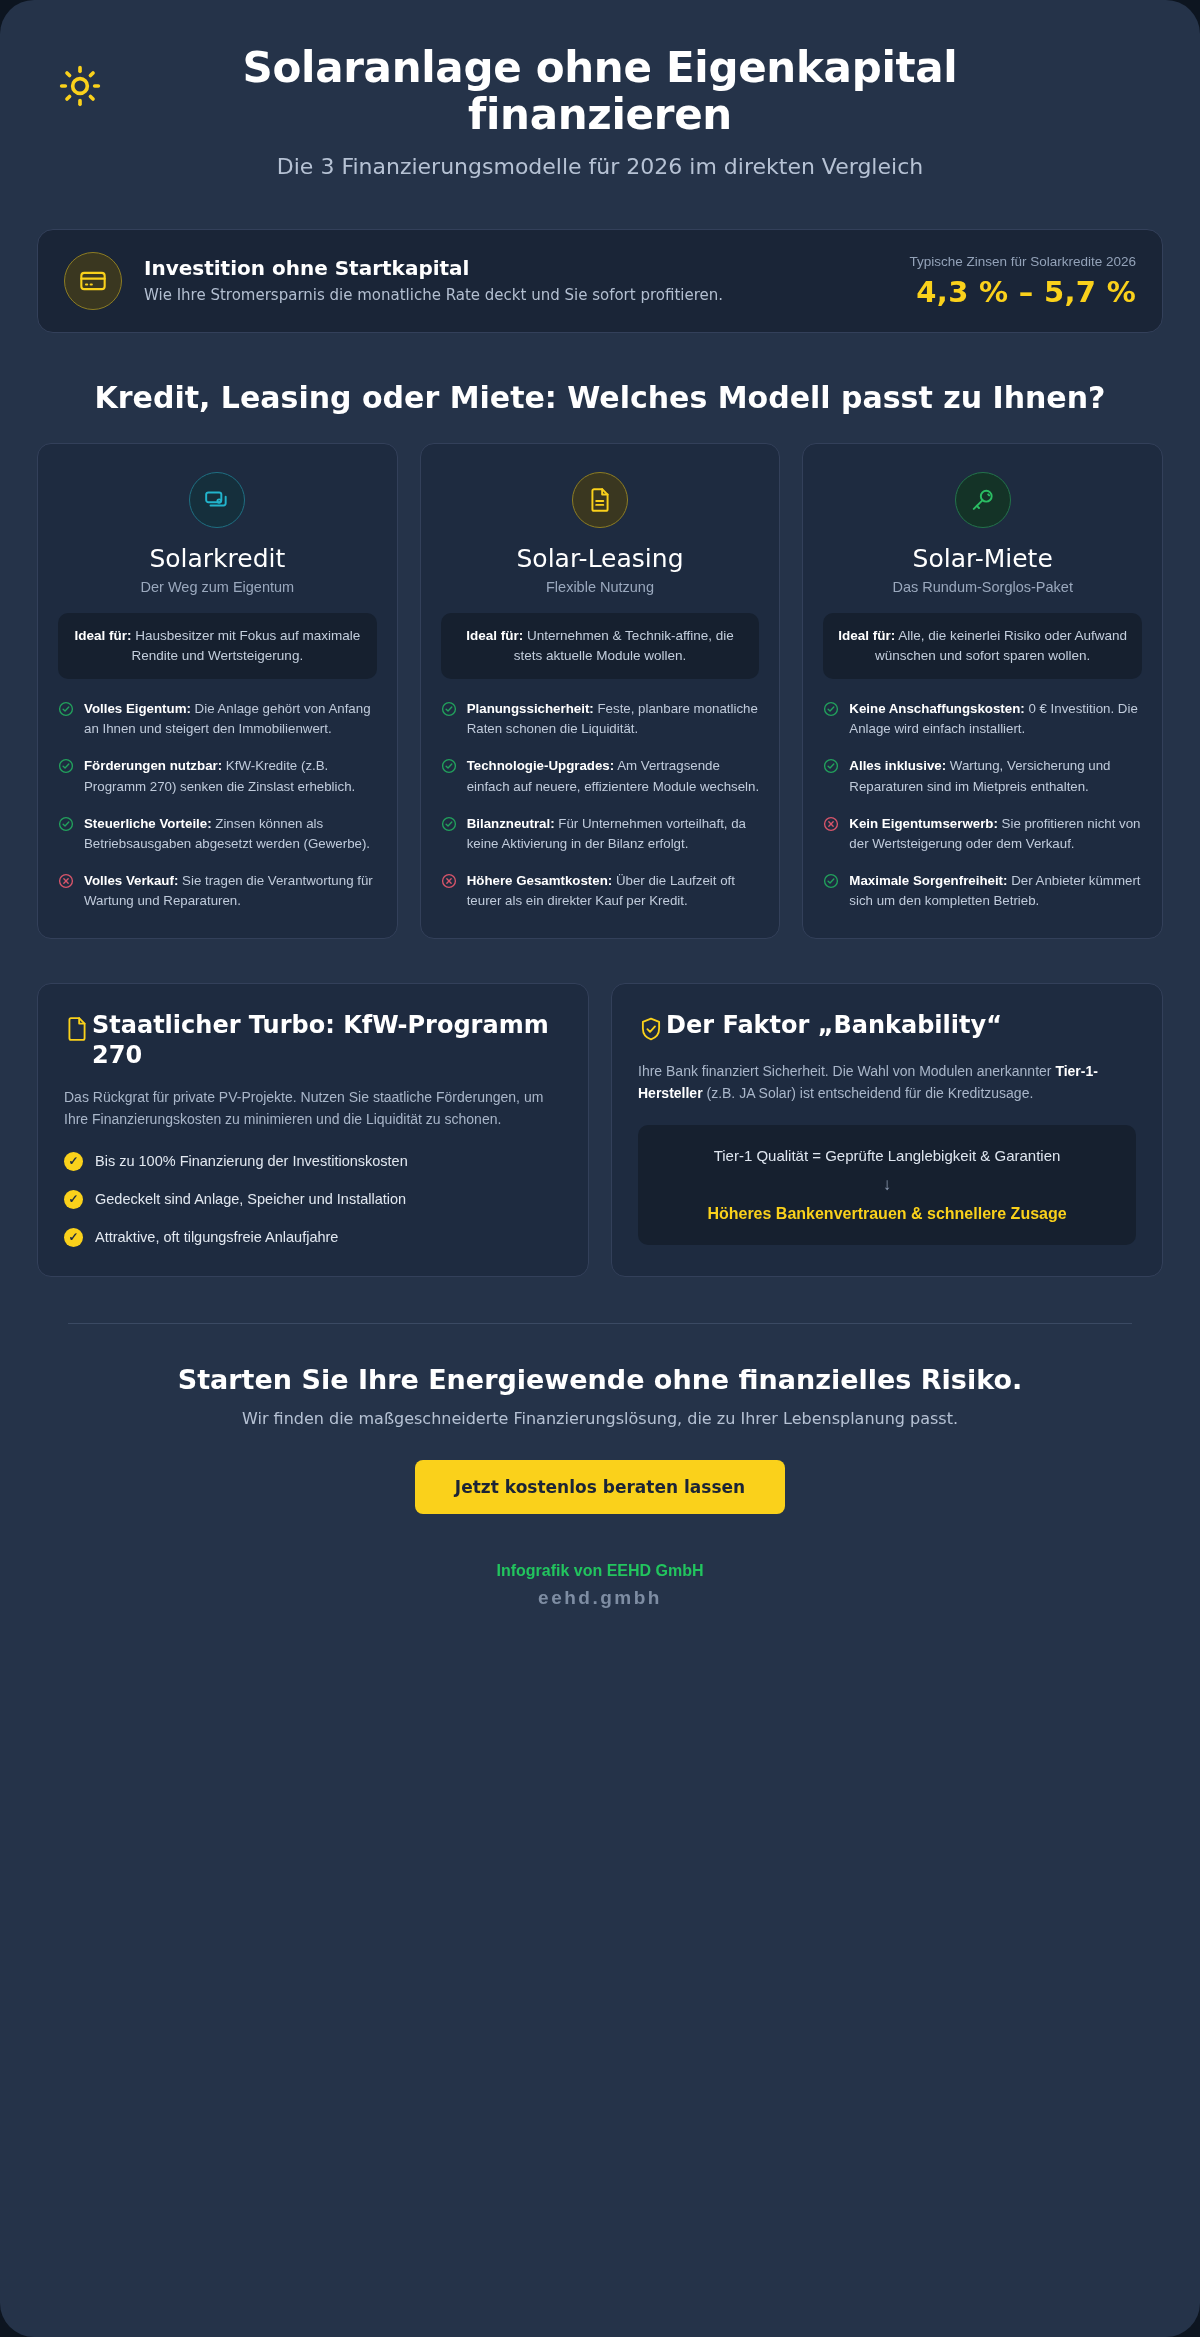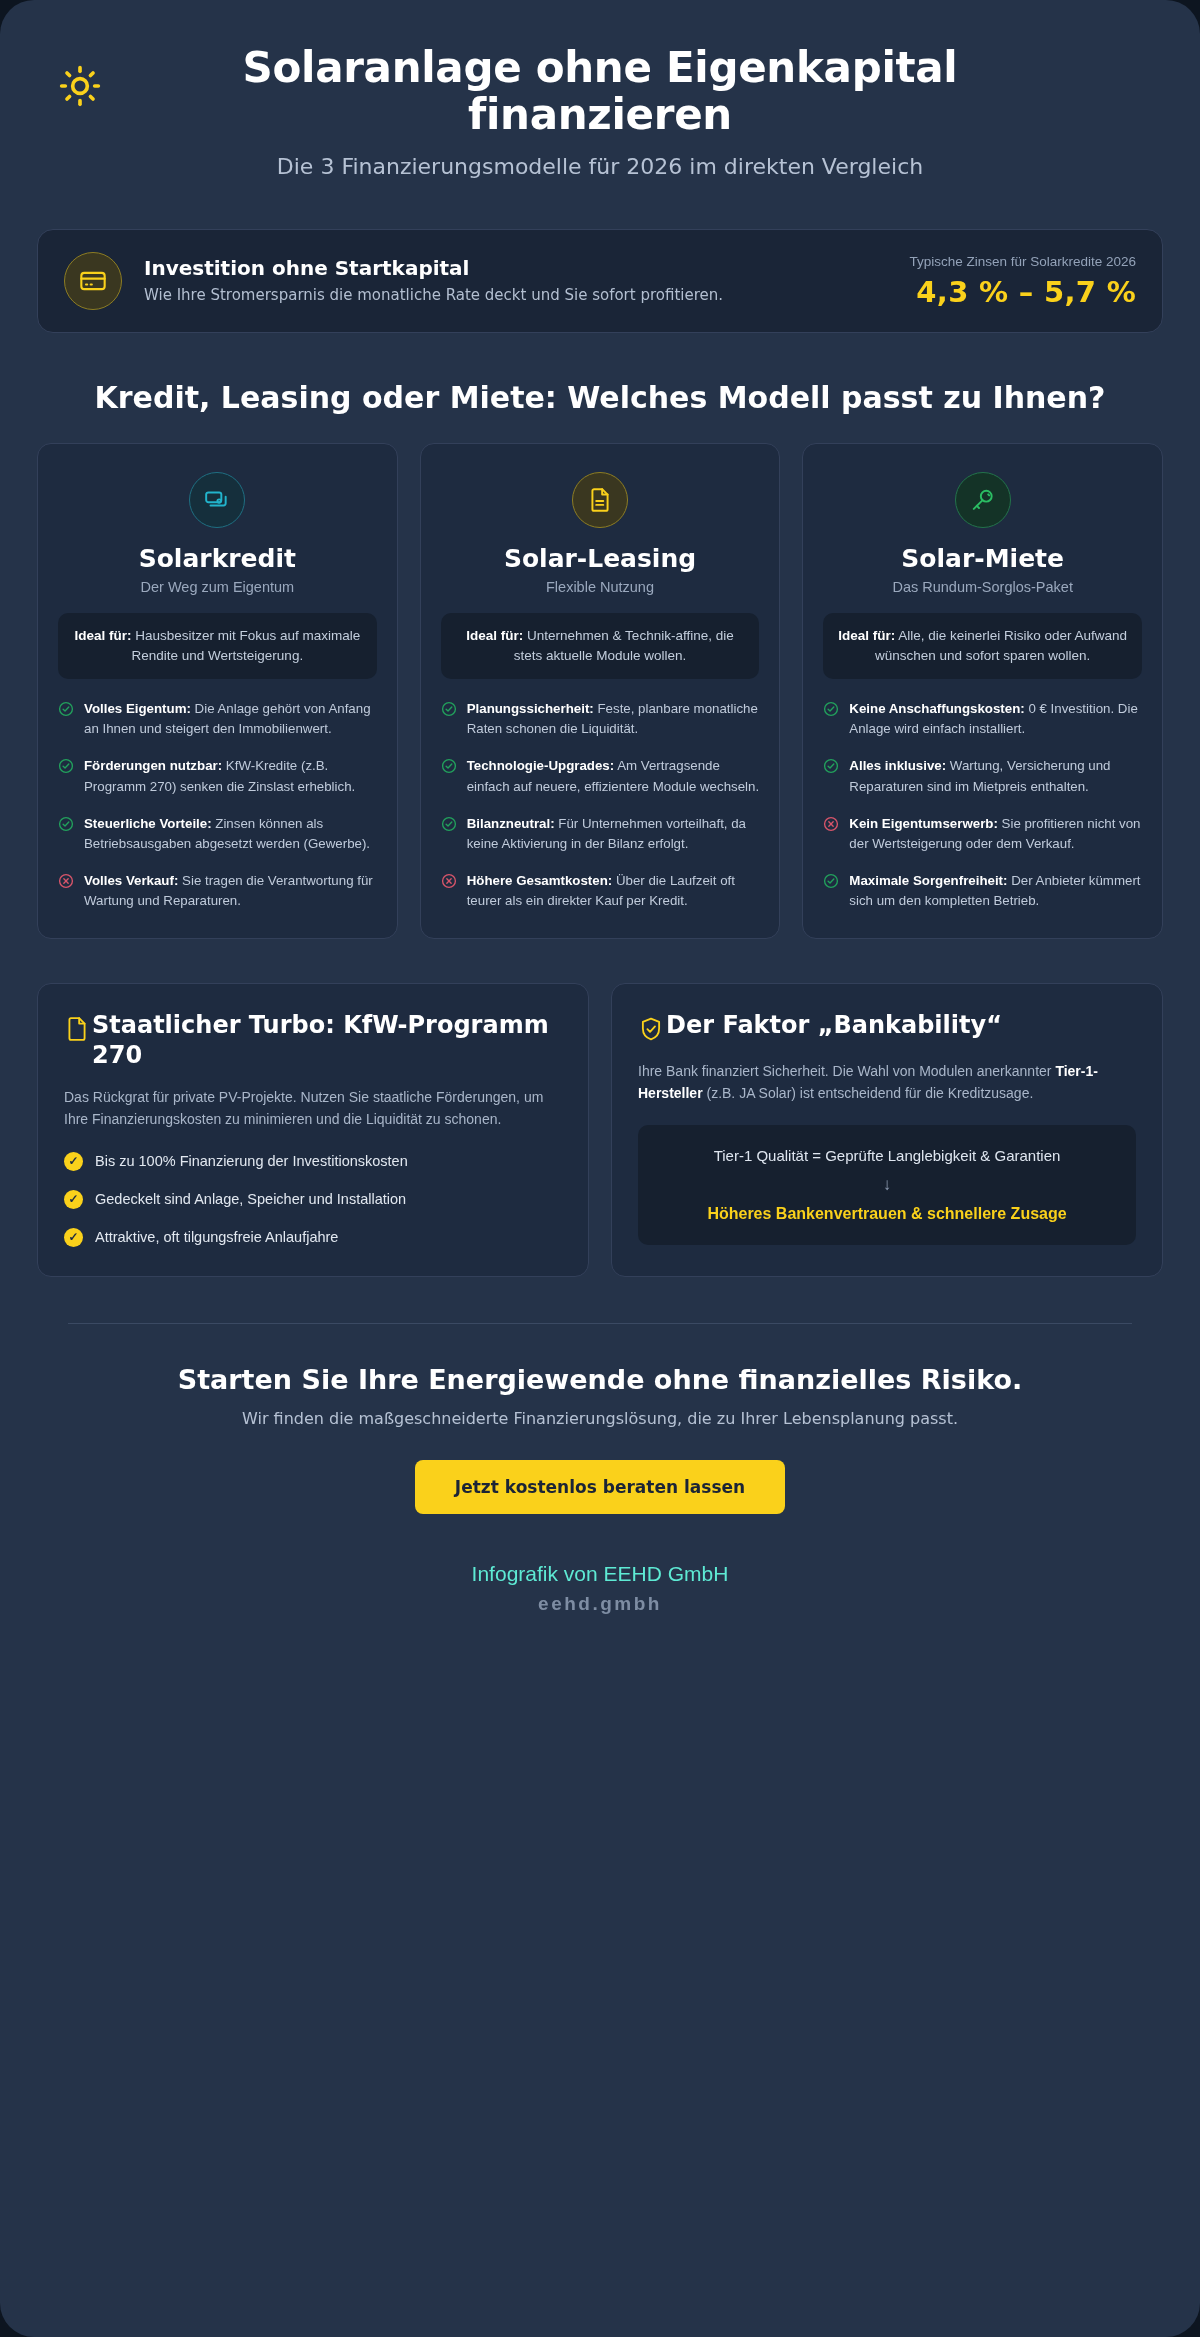--- a/index.html
+++ b/index.html
@@ -142,21 +142,21 @@
     align-items: center;
     justify-content: center;
   }
   .icon-cyan { background: #152f3c; border: 1px solid #1f6f82; }
   .icon-gold { background: #3a3720; border: 1px solid #8d7d23; }
   .icon-green { background: #143327; border: 1px solid #23734b; }
 
   .card-title {
     text-align: center;
     font-size: 25px;
-    font-weight: bold;
+    font-weight: normal;
     color: #ffffff;
     font-family: "DejaVu Sans", sans-serif;
     margin-bottom: 6px;
   }
   .card-sub {
     text-align: center;
     font-size: 14.5px;
     color: #9aa8bd;
     margin-bottom: 18px;
   }
@@ -312,23 +312,23 @@
     padding: 17px 40px;
     border: none;
     border-radius: 8px;
     cursor: pointer;
   }
   .footer {
     text-align: center;
     padding-top: 48px;
   }
   .footer-line1 {
-    font-size: 21px;
-    font-weight: normal;
-    color: #5eead4;
+    font-size: 16px;
+    font-weight: bold;
+    color: #22c55e;
   }
   .footer-line2 {
     margin-top: 7px;
     font-size: 19px;
     font-weight: bold;
     color: #7e8da3;
     letter-spacing: 2.5px;
   }
 </style>
 </head>

